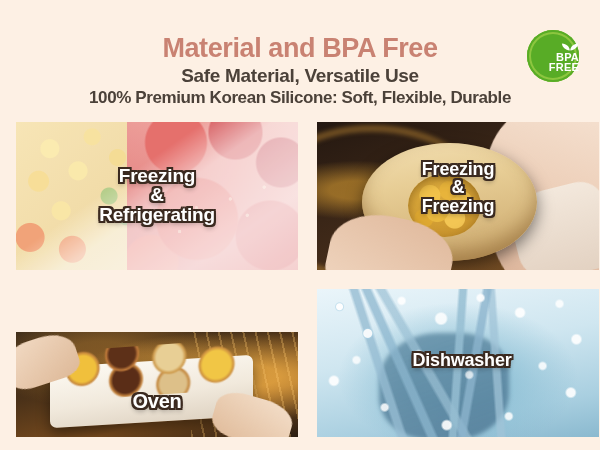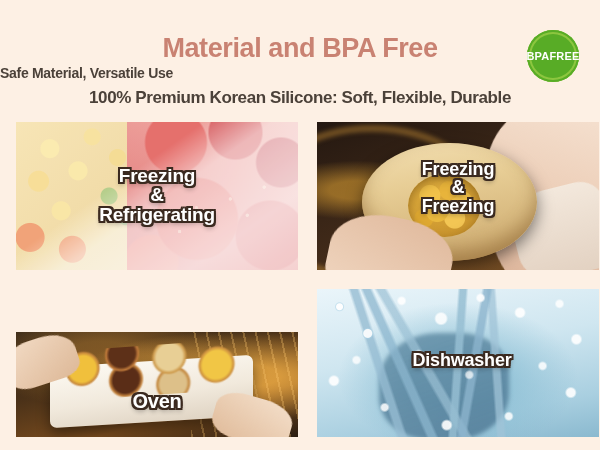--- a/index.html
+++ b/index.html
@@ -12,38 +12,38 @@
   .page{position:relative;width:600px;height:450px;background:#fdf0e4;}
 
   
   .header{position:absolute;left:0;top:0;width:600px;height:122px;}
   .title{
     position:absolute;left:0;top:33px;width:600px;text-align:center;
     font-size:27px;font-weight:bold;letter-spacing:-0.4px;
     color:#c98272;
   }
   .sub1{
-    position:absolute;left:0;top:65px;width:600px;text-align:left;
-    font-size:14px;font-weight:bold;letter-spacing:-0.3px;color:#4b4139;
+    position:absolute;left:0;top:65px;width:600px;text-align:center;
+    font-size:19px;font-weight:bold;letter-spacing:-0.3px;color:#4b4139;
   }
   .sub2{
     position:absolute;left:0;top:88px;width:600px;text-align:center;
     font-size:17px;font-weight:bold;letter-spacing:-0.4px;color:#4b4139;
   }
 
   
   .badge{
     position:absolute;left:524px;top:27px;width:58px;height:58px;
     border-radius:50%;background:#fdf0e4;
     display:flex;align-items:center;justify-content:center;
   }
   .badge-circle{
     width:52px;height:52px;border-radius:50%;
     background:#58ac26;
-    display:flex;align-items:center;justify-content:center;
+    display:flex;flex-direction:column;align-items:flex-end;justify-content:center;
     box-shadow:inset 0 0 0 2px #58ac26, inset 0 0 0 4px #8cc63f;
   }
   .badge-leaf{width:18px;height:10px;margin-bottom:1px;display:block;}
   .badge-txt{
     color:#ffffff;font-size:11px;font-weight:bold;line-height:10px;
     text-align:center;letter-spacing:0.2px;
   }
 
   
   .grid{

